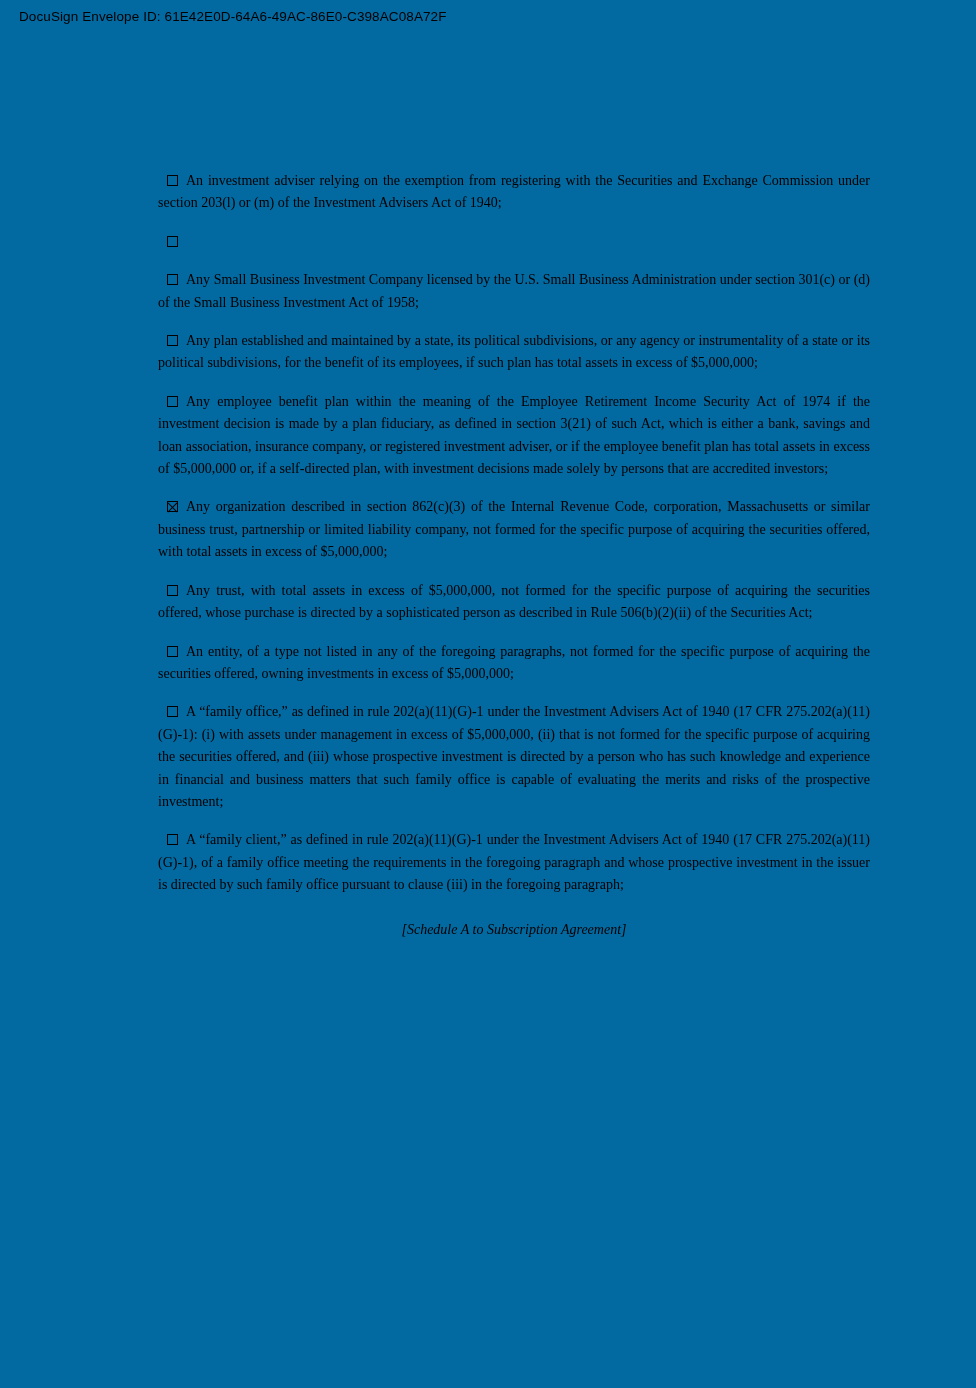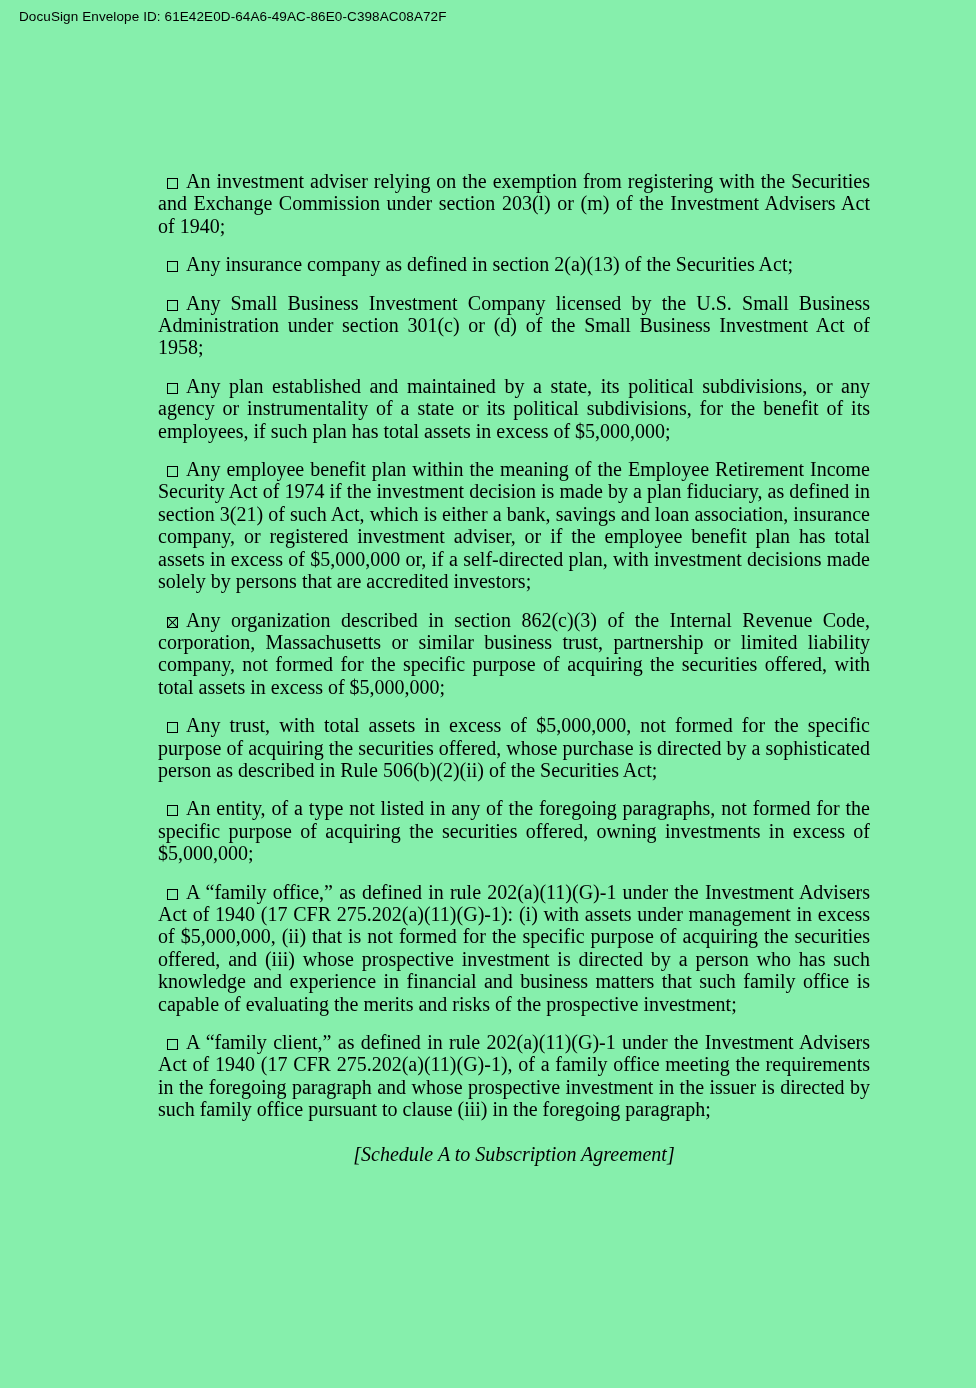--- a/index.html
+++ b/index.html
@@ -2,41 +2,41 @@
 <html><head>
 <meta charset="utf-8">
 <style>
   * { margin: 0; padding: 0; box-sizing: border-box; }
   html, body { background: #e8e8e8; }
   .page {
     position: relative;
     width: 976px;
     height: 1388px;
     margin: 0 auto;
-    background: #86efac;
+    background: #0369a1;
     color: #000000;
     overflow: hidden;
   }
   .ds-header {
     position: absolute;
     top: 9px;
     left: 19px;
     font-family: "Liberation Sans", sans-serif;
     font-size: 13.5px;
     letter-spacing: 0.1px;
     color: #000000;
     white-space: nowrap;
   }
   .content {
     position: absolute;
     top: 170px;
     left: 158px;
     width: 712px;
     font-family: "Liberation Serif", serif;
-    font-size: 20px;
+    font-size: 14px;
     line-height: 22.4px;
     text-align: justify;
     color: #000000;
   }
   .para {
     margin: 0 0 16px 0;
     text-indent: 9px;
   }
   .cb {
     display: inline-block;
@@ -69,21 +69,21 @@
 </style>
 </head>
 <body>
 
 <div class="page">
   <div class="ds-header">DocuSign Envelope ID: 61E42E0D-64A6-49AC-86E0-C398AC08A72F</div>
 
   <div class="content">
     <div id="paragraph-list">
         <p class="para"><span class="cb" role="checkbox" aria-checked="false"></span><span>An investment adviser relying on the exemption from registering with the Securities and Exchange Commission under section 203(l) or (m) of the Investment Advisers Act of 1940;</span></p>
-        <p class="para"><span class="cb" role="checkbox" aria-checked="false"></span><span>Any insurance company as defined in section 2(a)(13) of the Securities Act;</span></p>
+        <p class="para"><span class="cb" role="checkbox" aria-checked="false"></span></p>
         <p class="para"><span class="cb" role="checkbox" aria-checked="false"></span><span>Any Small Business Investment Company licensed by the U.S. Small Business Administration under section 301(c) or (d) of the Small Business Investment Act of 1958;</span></p>
         <p class="para"><span class="cb" role="checkbox" aria-checked="false"></span><span>Any plan established and maintained by a state, its political subdivisions, or any agency or instrumentality of a state or its political subdivisions, for the benefit of its employees, if such plan has total assets in excess of $5,000,000;</span></p>
         <p class="para"><span class="cb" role="checkbox" aria-checked="false"></span><span>Any employee benefit plan within the meaning of the Employee Retirement Income Security Act of 1974 if the investment decision is made by a plan fiduciary, as defined in section 3(21) of such Act, which is either a bank, savings and loan association, insurance company, or registered investment adviser, or if the employee benefit plan has total assets in excess of $5,000,000 or, if a self-directed plan, with investment decisions made solely by persons that are accredited investors;</span></p>
         <p class="para"><span class="cb checked" role="checkbox" aria-checked="true"></span><span>Any organization described in section 862(c)(3) of the Internal Revenue Code, corporation, Massachusetts or similar business trust, partnership or limited liability company, not formed for the specific purpose of acquiring the securities offered, with total assets in excess of $5,000,000;</span></p>
         <p class="para"><span class="cb" role="checkbox" aria-checked="false"></span><span>Any trust, with total assets in excess of $5,000,000, not formed for the specific purpose of acquiring the securities offered, whose purchase is directed by a sophisticated person as described in Rule 506(b)(2)(ii) of the Securities Act;</span></p>
         <p class="para"><span class="cb" role="checkbox" aria-checked="false"></span><span>An entity, of a type not listed in any of the foregoing paragraphs, not formed for the specific purpose of acquiring the securities offered, owning investments in excess of $5,000,000;</span></p>
         <p class="para"><span class="cb" role="checkbox" aria-checked="false"></span><span>A “family office,” as defined in rule 202(a)(11)(G)-1 under the Investment Advisers Act of 1940 (17 CFR 275.202(a)(11)(G)-1): (i) with assets under management in excess of $5,000,000, (ii) that is not formed for the specific purpose of acquiring the securities offered, and (iii) whose prospective investment is directed by a person who has such knowledge and experience in financial and business matters that such family office is capable of evaluating the merits and risks of the prospective investment;</span></p>
         <p class="para"><span class="cb" role="checkbox" aria-checked="false"></span><span>A “family client,” as defined in rule 202(a)(11)(G)-1 under the Investment Advisers Act of 1940 (17 CFR 275.202(a)(11)(G)-1), of a family office meeting the requirements in the foregoing paragraph and whose prospective investment in the issuer is directed by such family office pursuant to clause (iii) in the foregoing paragraph;</span></p>
       </div>
 

